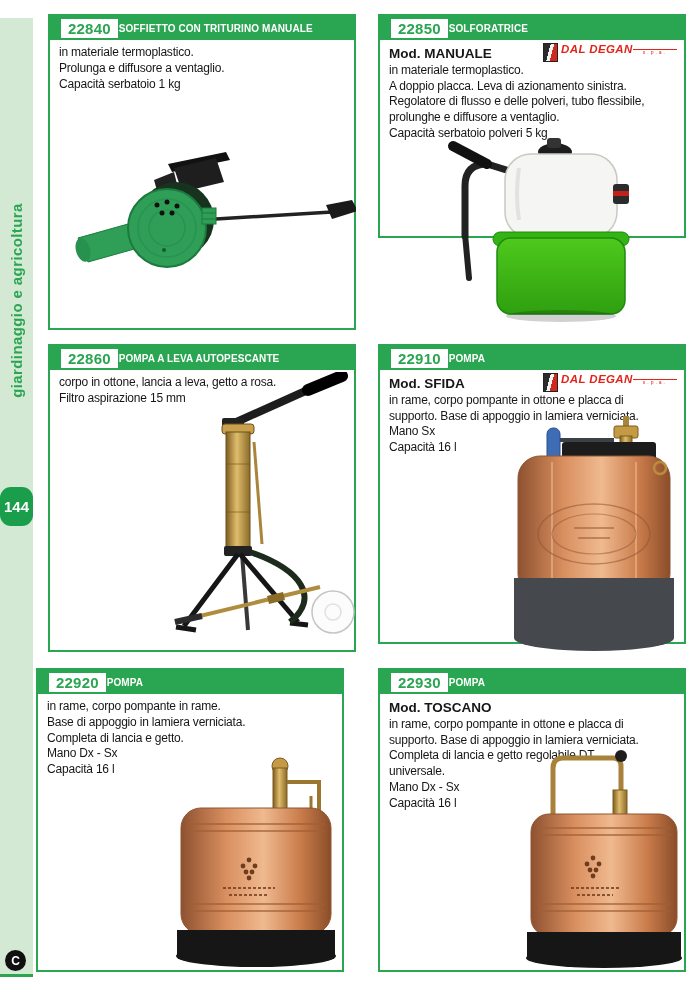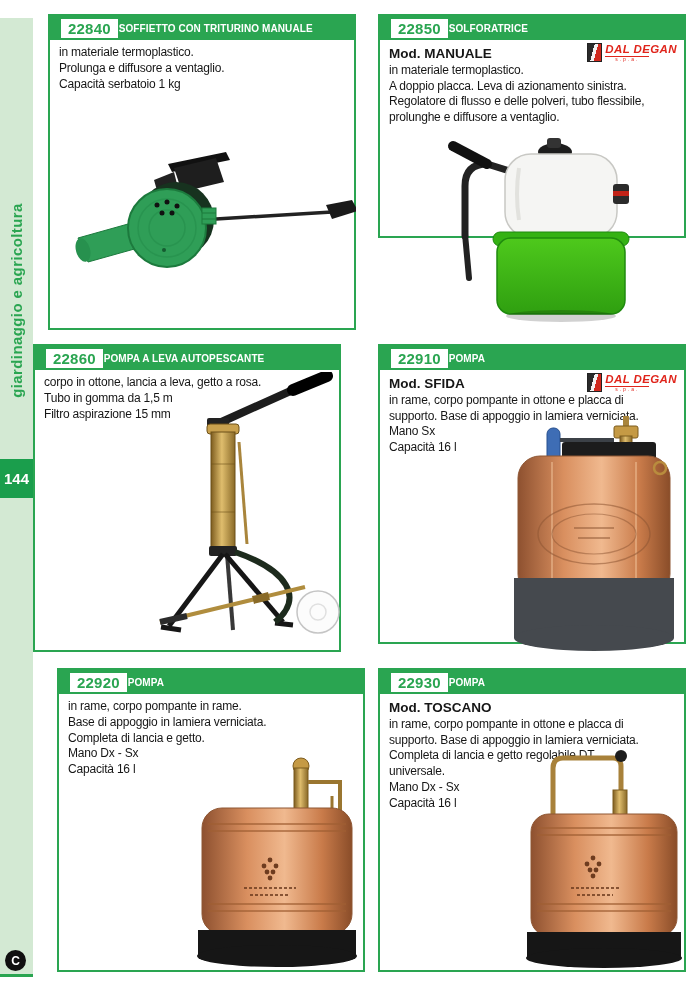--- a/index.html
+++ b/index.html
@@ -7,45 +7,45 @@
         font-family:"Liberation Sans","DejaVu Sans",sans-serif;}
   :root{
     --green:#2aa551; --pale:#d3e9d3; --badge:#1a9e4c; --red:#e0251c; --ink:#161616;
   }
   
   .side-strip{position:absolute;left:0;top:18px;width:33px;height:956px;background:var(--pale);
               border-bottom:3px solid var(--green);}
   .v-label{position:absolute;left:-164px;top:284px;width:360px;height:33px;line-height:33px;
            transform:rotate(-90deg);text-align:center;color:var(--green);
            font-weight:bold;font-size:15px;letter-spacing:.4px;}
-  .page-badge{position:absolute;left:0;top:459px;width:33px;height:39px;background:var(--badge);
-              color:#fff;font-weight:bold;font-size:15px;display:flex;align-items:center;justify-content:center;}
+  .page-badge{position:absolute;left:0;top:487px;width:33px;height:39px;background:var(--badge);
+              color:#fff;font-weight:bold;font-size:15px;display:flex;align-items:center;justify-content:center;border-radius:11px;}
   .footer-mark{position:absolute;left:5px;top:950px;width:21px;height:21px;border-radius:50%;
                background:#101010;color:#fff;font-weight:bold;font-size:12px;
                display:flex;align-items:center;justify-content:center;}
   
   .cell{position:absolute;width:308px;background:#fff;border:2px solid var(--green);box-sizing:border-box;}
   .c0{left:48px;top:14px;height:316px;}
   .c1{left:378px;top:14px;height:224px;}
-  .c2{left:33px;top:344px;height:308px;}
+  .c2{left:48px;top:344px;height:308px;}
   .c3{left:378px;top:344px;height:300px;}
-  .c4{left:57px;top:668px;height:304px;}
+  .c4{left:36px;top:668px;height:304px;}
   .c5{left:378px;top:668px;height:304px;}
   .cell-header{height:24px;background:var(--green);display:flex;align-items:center;}
   .code-box{background:#ffffff;color:var(--green);font-weight:bold;font-size:15px;
             padding:1px 7px;margin-left:11px;letter-spacing:.2px;}
   .cell-title{color:#fff;font-weight:bold;font-size:10px;margin-left:1px;white-space:nowrap;letter-spacing:.1px;}
   .cell-body{padding:5px 9px 0 9px;color:var(--ink);font-size:12px;line-height:1.32;letter-spacing:-.2px;}
   .model{font-weight:bold;font-size:13.5px;letter-spacing:0;}
   .tline{white-space:nowrap;}
   
   .brand{position:absolute;top:27px;right:7px;display:flex;align-items:flex-start;gap:3px;}
   .brand-icon{width:15px;height:19px;background:linear-gradient(105deg,#2b2b2b 38%,#f4f4f4 38%,#f4f4f4 58%,#cf2a1f 58%);
               border:1px solid #222;box-sizing:border-box;}
-  .brand-text{display:flex;flex-direction:column;align-items:flex-start;}
+  .brand-text{display:flex;flex-direction:row;align-items:flex-end;}
   .brand-name{color:var(--red);font-weight:bold;font-style:italic;font-size:11.5px;letter-spacing:.4px;white-space:nowrap;}
   .brand-sub{color:var(--red);font-size:5px;letter-spacing:2px;border-top:1.5px solid var(--red);
              margin-top:1px;padding:0 10px;line-height:5px;}
   .art{position:absolute;}
 </style>
 </head>
 <body>
 
 <div class="page">
 
@@ -99,20 +99,21 @@
         <span class="brand-name">DAL DEGAN</span>
         <span class="brand-sub">s.p.a.</span>
       </span>
     </div>
     <div class="cell-body">
       <div class="model">Mod. MANUALE</div>
       <div class="tline">in materiale termoplastico.</div>
       <div class="tline">A doppio placca. Leva di azionamento sinistra.</div>
       <div class="tline">Regolatore di flusso e delle polveri, tubo flessibile,</div>
       <div class="tline">prolunghe e diffusore a ventaglio.</div>
+      <div class="tline">Capacità serbatoio polveri 5 kg</div>
     </div>
     <svg class="art" style="left:55px;top:100px;" width="235" height="212" viewBox="0 0 235 212">
       <defs>
         <linearGradient id="gGreen1" x1="0" y1="0" x2="0" y2="1">
           <stop offset="0" stop-color="#4ec91c"></stop>
             <stop offset="1" stop-color="#2f9f10"></stop>
         </linearGradient>
       </defs>
       <path d="M30,120 L30,70 Q30,48 52,48 L78,56" fill="none" stroke="#222" stroke-width="7" stroke-linecap="round"></path>
       <line x1="52" y1="48" x2="18" y2="30" stroke="#111" stroke-width="10" stroke-linecap="round"></line>
@@ -129,21 +130,20 @@
     </svg>
   </div>
 
   <div class="cell c2">
     <div class="cell-header">
       <span class="code-box">22860</span>
       <span class="cell-title">POMPA A LEVA AUTOPESCANTE</span>
     </div>
     <div class="cell-body">
       <div class="tline">corpo in ottone, lancia a leva, getto a rosa.</div>
-      <div class="tline">Tubo in gomma da 1,5 m</div>
       <div class="tline">Filtro aspirazione 15 mm</div>
     </div>
     <svg class="art" style="left:100px;top:26px;" width="215" height="278" viewBox="0 0 215 278">
       <defs>
         <linearGradient id="gBrass1" x1="0" y1="0" x2="1" y2="0">
           <stop offset="0" stop-color="#7d5c1f"></stop>
             <stop offset=".45" stop-color="#dfbd6d"></stop>
             <stop offset="1" stop-color="#8a6a28"></stop>
         </linearGradient>
       </defs>

